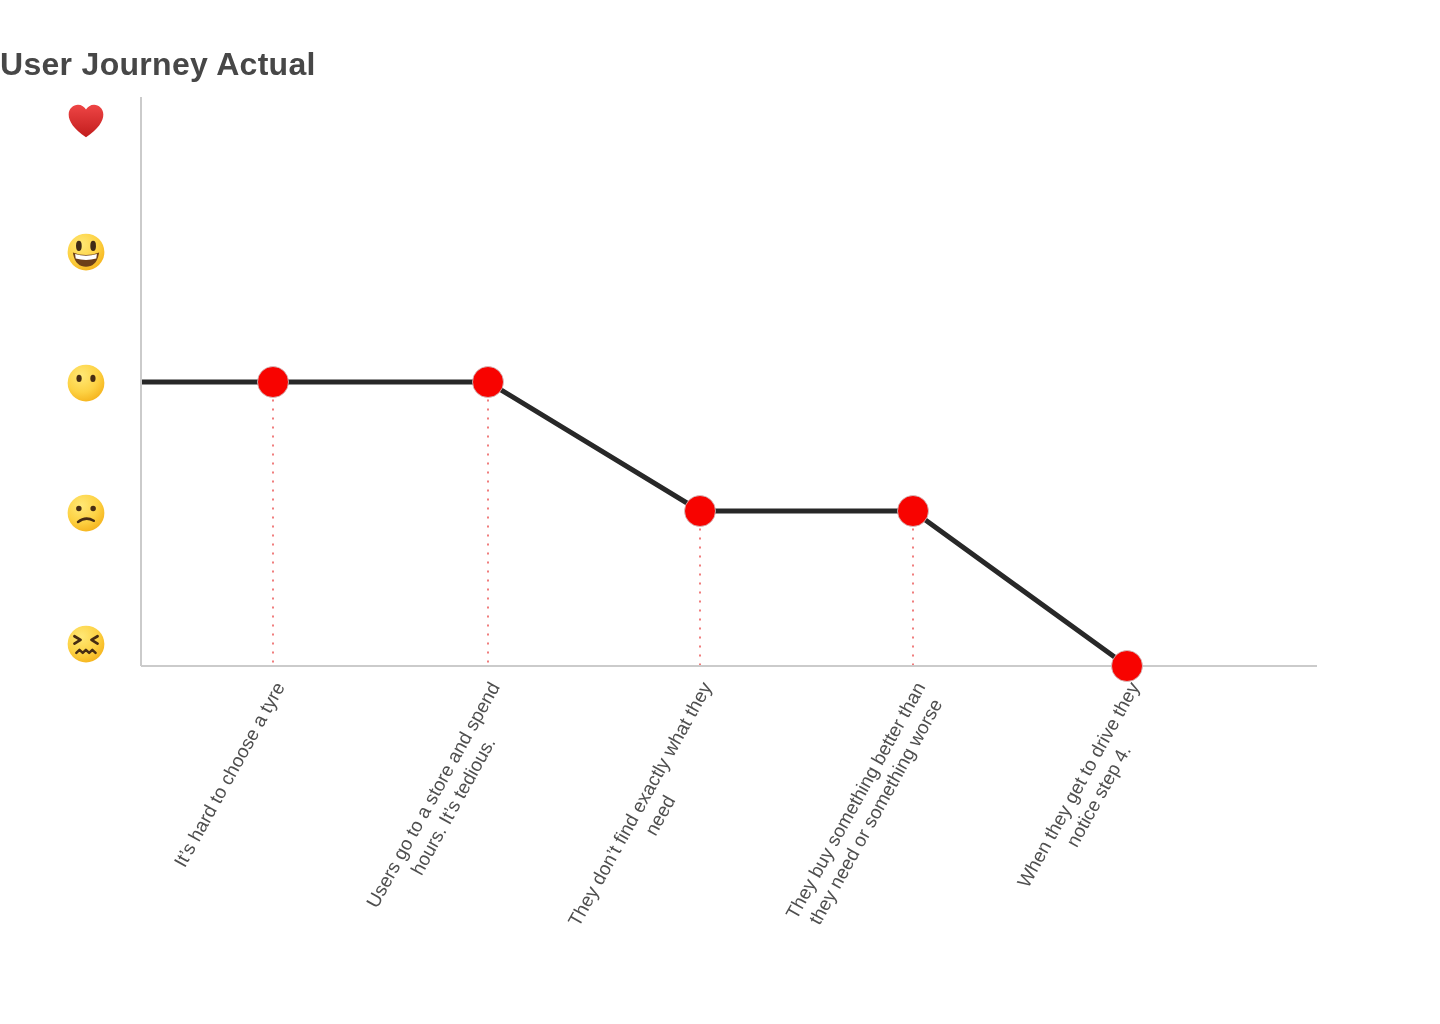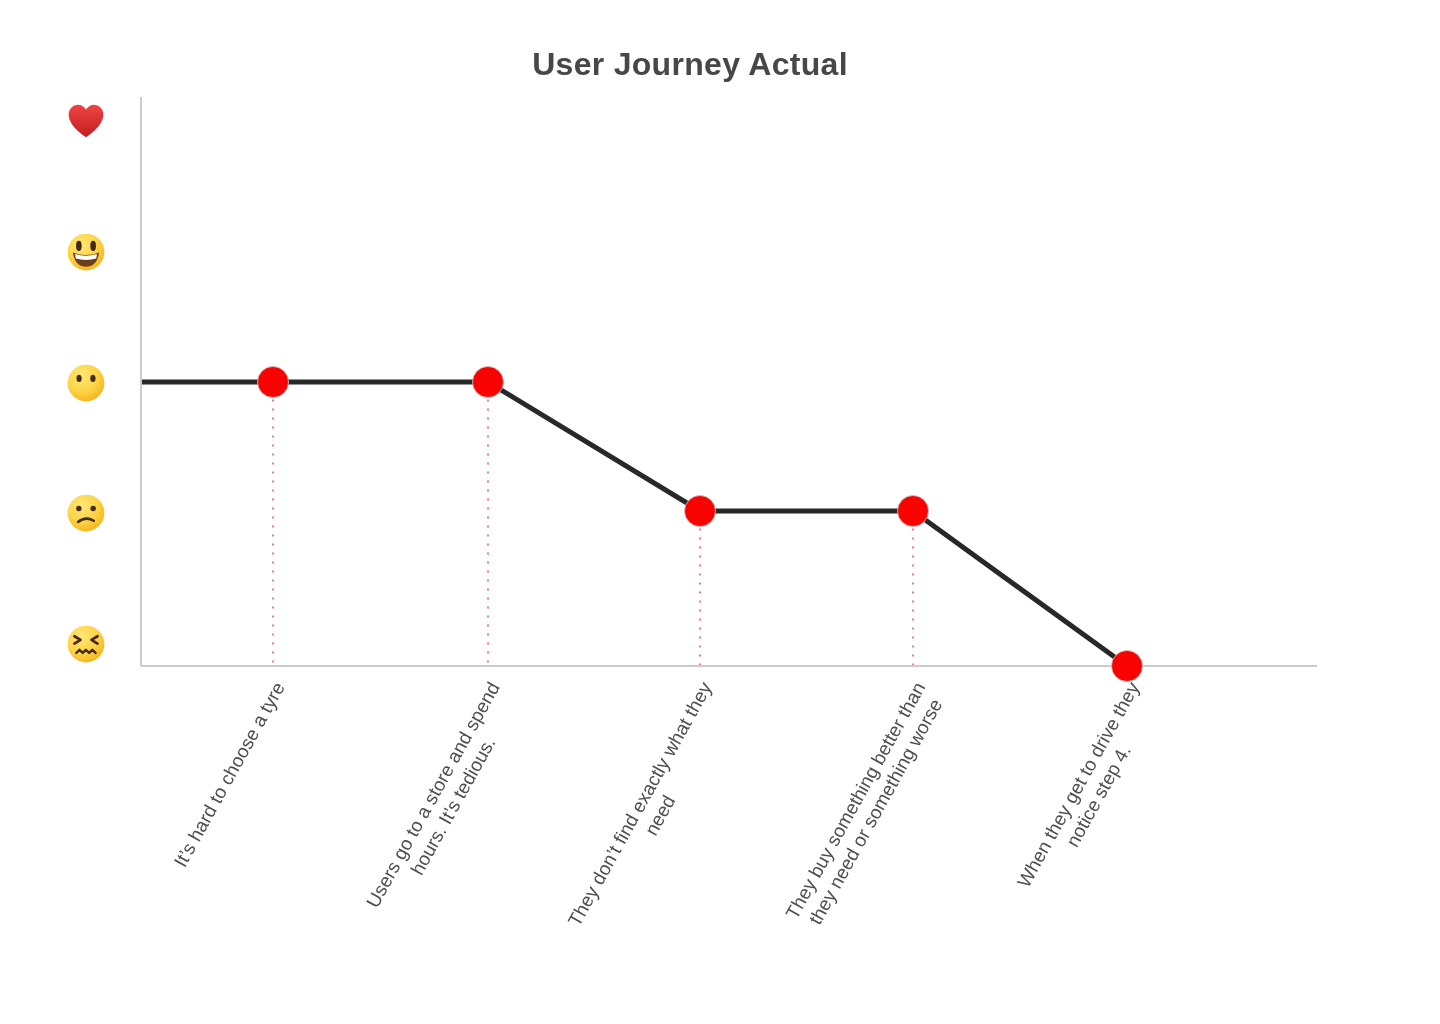--- a/index.html
+++ b/index.html
@@ -4,21 +4,20 @@
 <style>
   html, body { margin: 0; padding: 0; background: #ffffff; }
   body {
     width: 1440px; height: 1024px;
     position: relative; overflow: hidden;
     font-family: "Liberation Sans", sans-serif;
   }
   #chart-canvas { position: absolute; inset: 0; }
   #chart-title {
     position: absolute; top: 46px; left: 0; width: 1380px;
-    text-align: center;
     font-size: 32px; font-weight: 700; color: #474747;
     letter-spacing: 0.3px;
   }
   #plot-svg { position: absolute; left: 0; top: 0; }
   .emoji-item { position: absolute; width: 42px; height: 42px; }
   .emoji-item svg { width: 100%; height: 100%; display: block; }
   .xlabel-wrap { position: absolute; width: 0; height: 0; }
   .xlabel {
     position: absolute; right: 0; top: 0;
     transform-origin: 100% 0;

